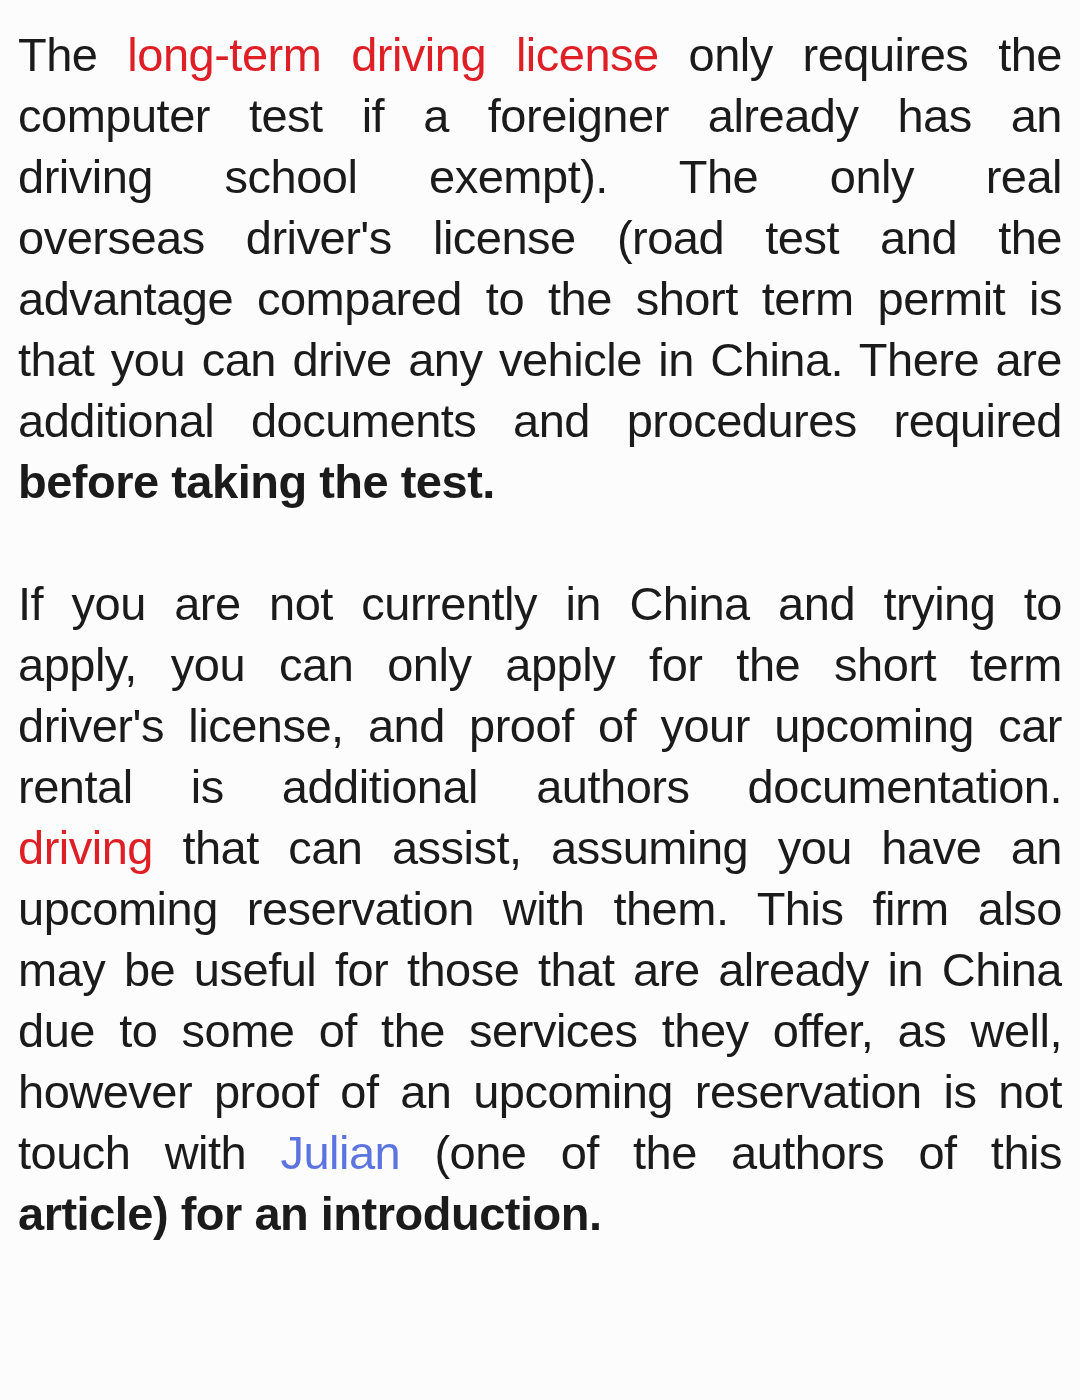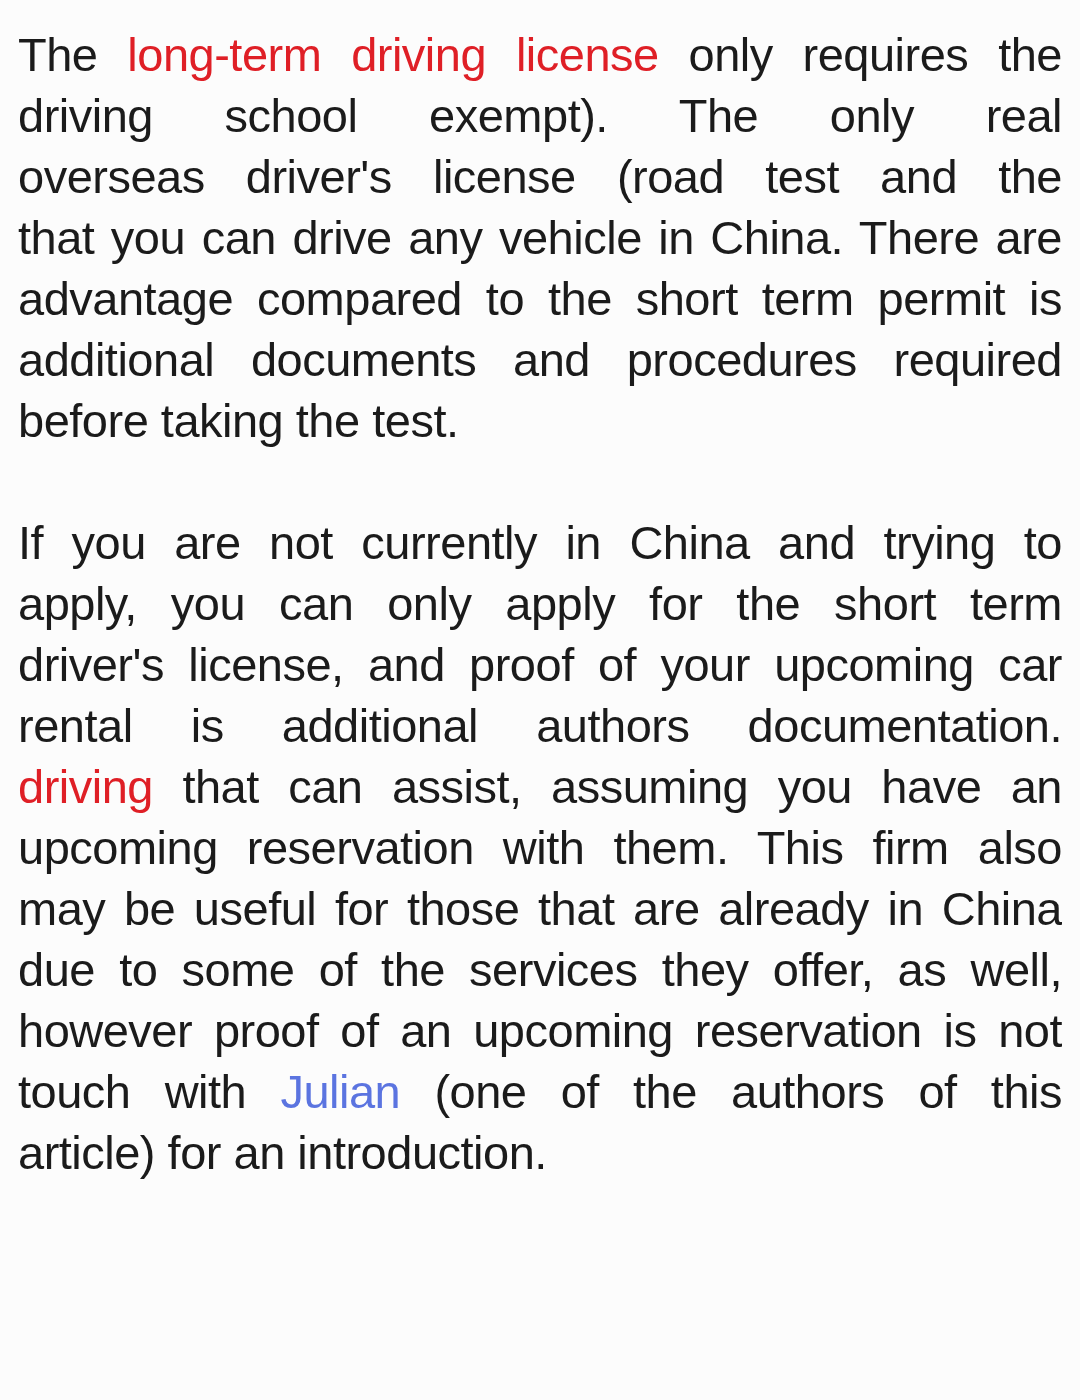--- a/index.html
+++ b/index.html
@@ -35,40 +35,42 @@
     color: var(--text);
     text-align: justify;
     text-align-last: justify;
     width: 1044px;
     overflow: hidden;
     white-space: normal;
   }
   .line.line-last {
     text-align: left;
     text-align-last: left;
+    font-weight: bold;
   }
   .seg-normal { color: var(--text); }
   .seg-red { color: var(--highlight); }
   .seg-link {
     color: var(--link);
     cursor: pointer;
     text-decoration: none;
   }
 </style>
 </head>
 <body>
 
 <div class="article">
   <div>
       <div class="paragraph">
         <div class="line"><span class="seg-normal">The </span><span class="seg-red">long-term driving license</span><span class="seg-normal"> only requires the</span></div>
+        <div class="line"><span class="seg-normal">computer test if a foreigner already has an</span></div>
         <div class="line"><span class="seg-normal">driving school exempt). The only real</span></div>
         <div class="line"><span class="seg-normal">overseas driver's license (road test and the</span></div>
+        <div class="line"><span class="seg-normal">advantage compared to the short term permit is</span></div>
         <div class="line"><span class="seg-normal">that you can drive any vehicle in China. There are</span></div>
-        <div class="line"><span class="seg-normal">advantage compared to the short term permit is</span></div>
         <div class="line"><span class="seg-normal">additional documents and procedures required</span></div>
         <div class="line line-last"><span class="seg-normal">before taking the test.</span></div>
       </div>
       <div class="paragraph">
         <div class="line"><span class="seg-normal">If you are not currently in China and trying to</span></div>
         <div class="line"><span class="seg-normal">apply, you can only apply for the short term</span></div>
         <div class="line"><span class="seg-normal">driver's license, and proof of your upcoming car</span></div>
         <div class="line"><span class="seg-normal">rental is additional authors documentation.</span></div>
         <div class="line"><span class="seg-red">driving</span><span class="seg-normal"> that can assist, assuming you have an</span></div>
         <div class="line"><span class="seg-normal">upcoming reservation with them. This firm also</span></div>

